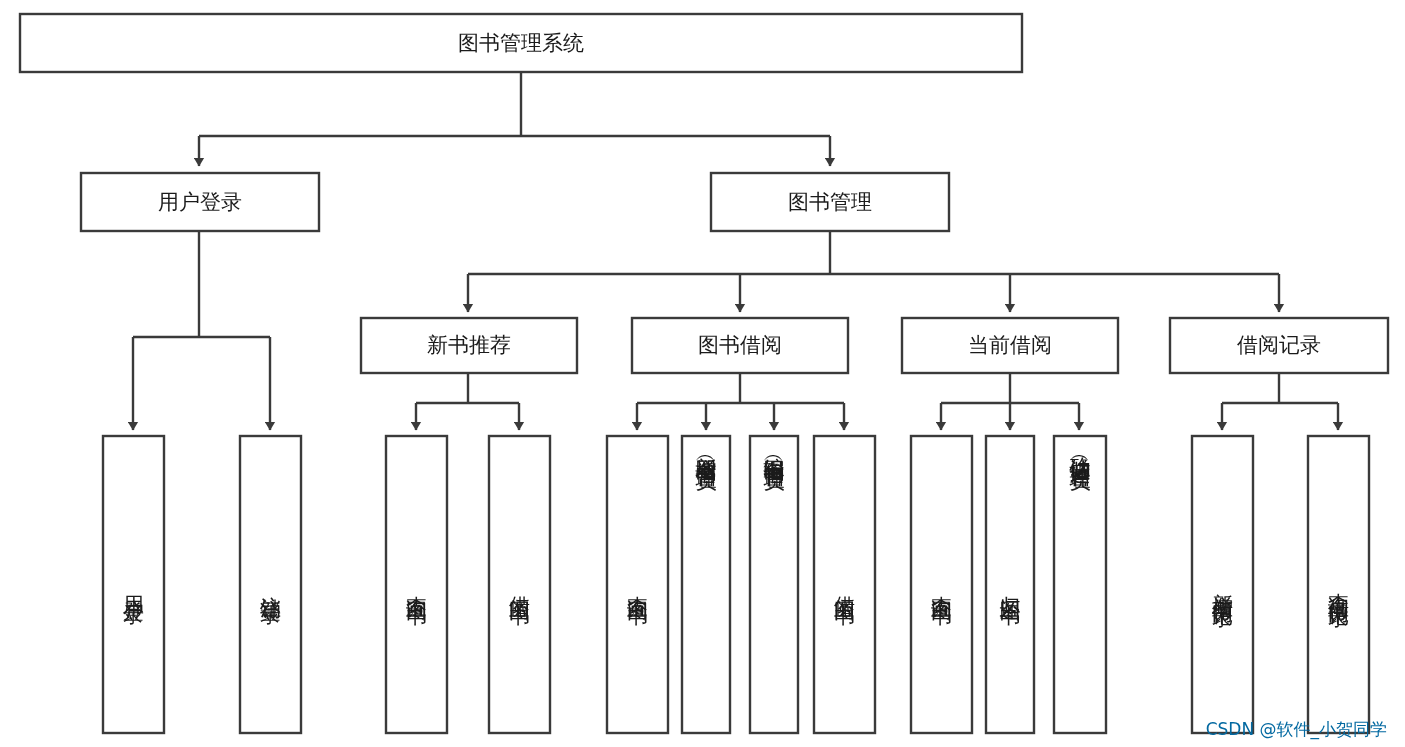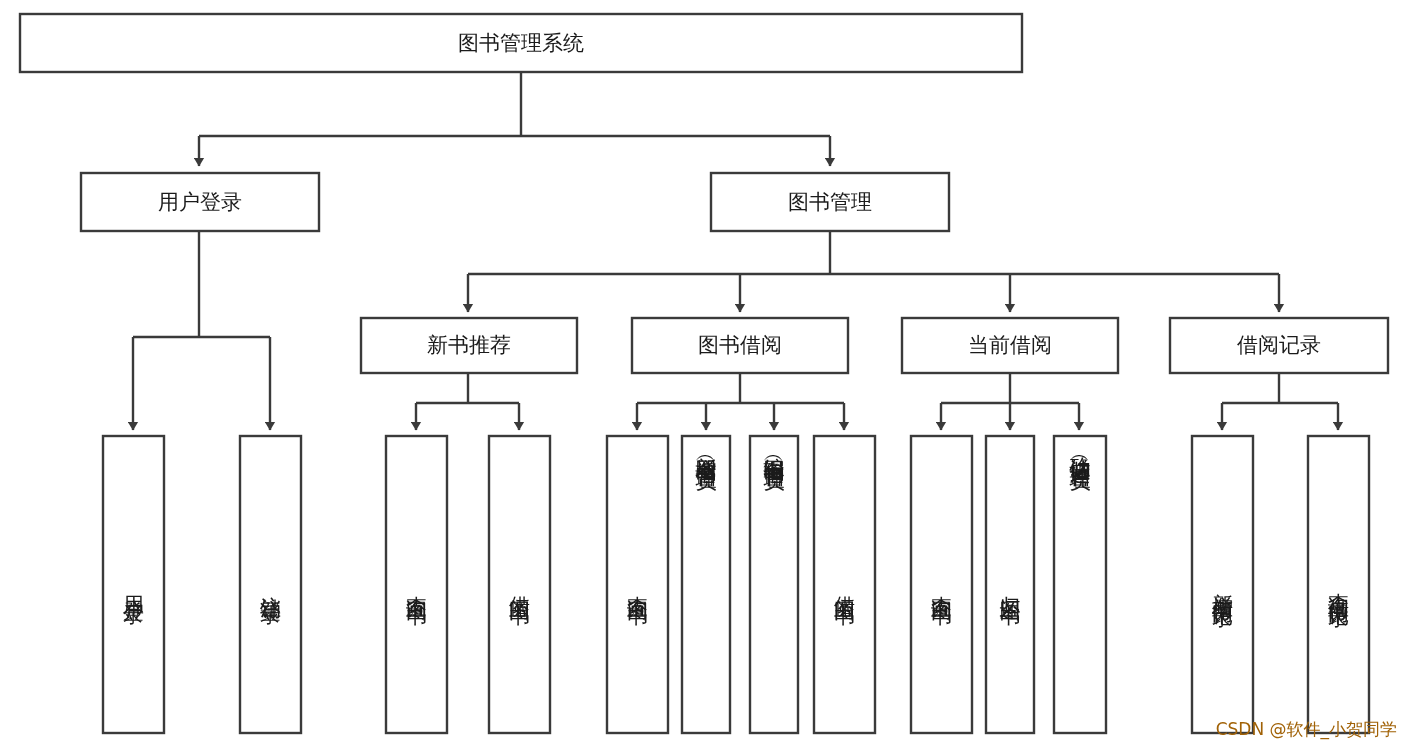--- a/index.html
+++ b/index.html
@@ -44,25 +44,25 @@
     stroke: #3a3a3a;
     stroke-width: 2.4;
     fill: none;
   }
   .arrow-head {
     fill: #3a3a3a;
     stroke: none;
   }
   .watermark {
     position: absolute;
-    right: 8px;
+    right: 18px;
     bottom: 6px;
     font-family: "DejaVu Sans", "Liberation Sans", sans-serif;
     font-size: 17px;
-    color: #a16207;
+    color: #0369a1;
     white-space: nowrap;
     user-select: none;
   }
 </style>
 </head>
 <body>
 
 <div id="diagram-root">
 
   <svg class="flow" viewBox="0 0 1405 747" xmlns="http://www.w3.org/2000/svg">

